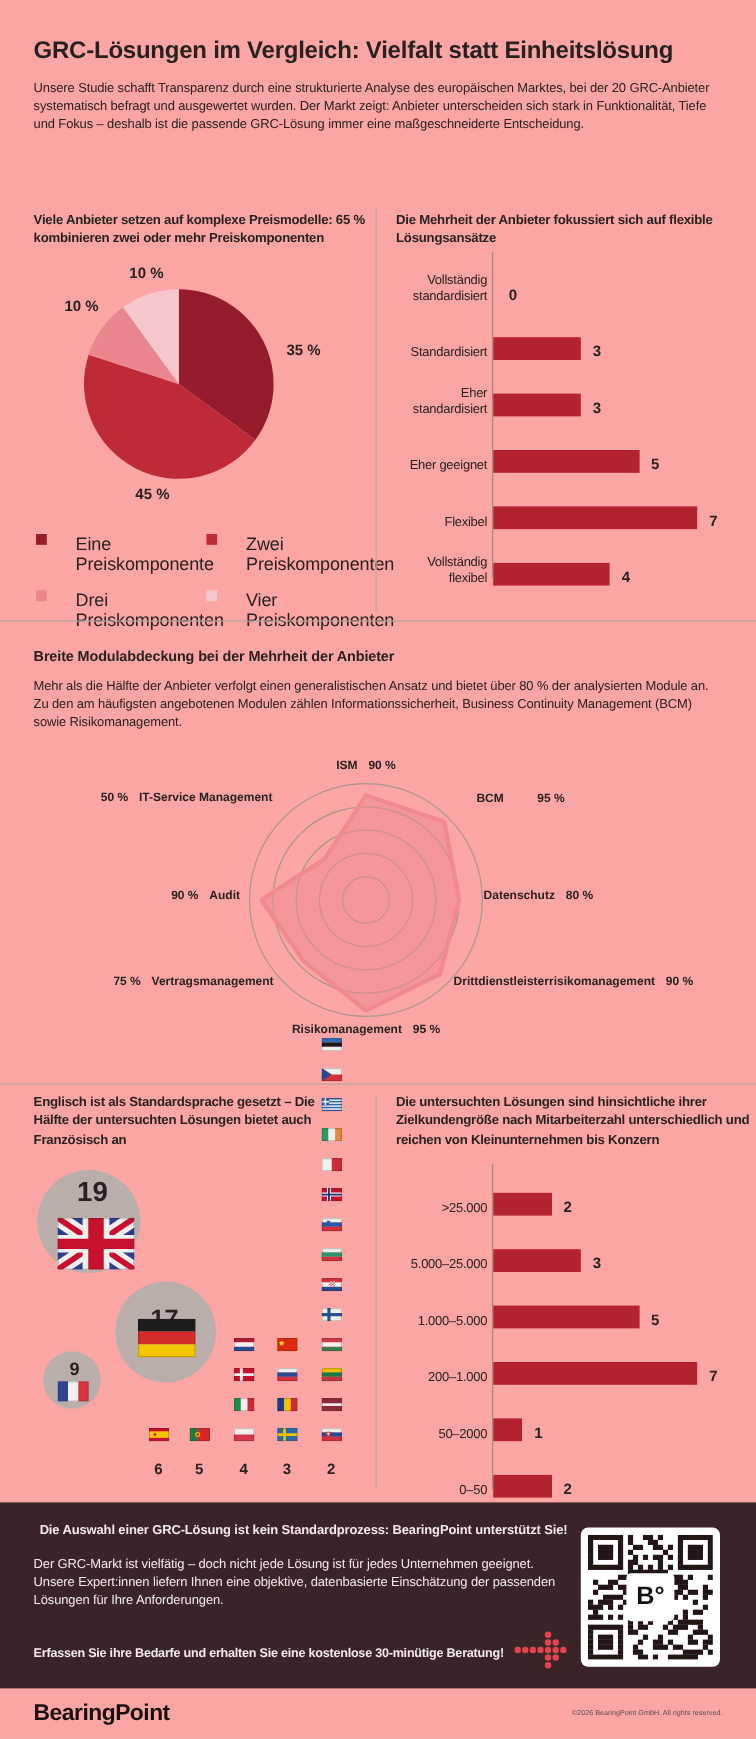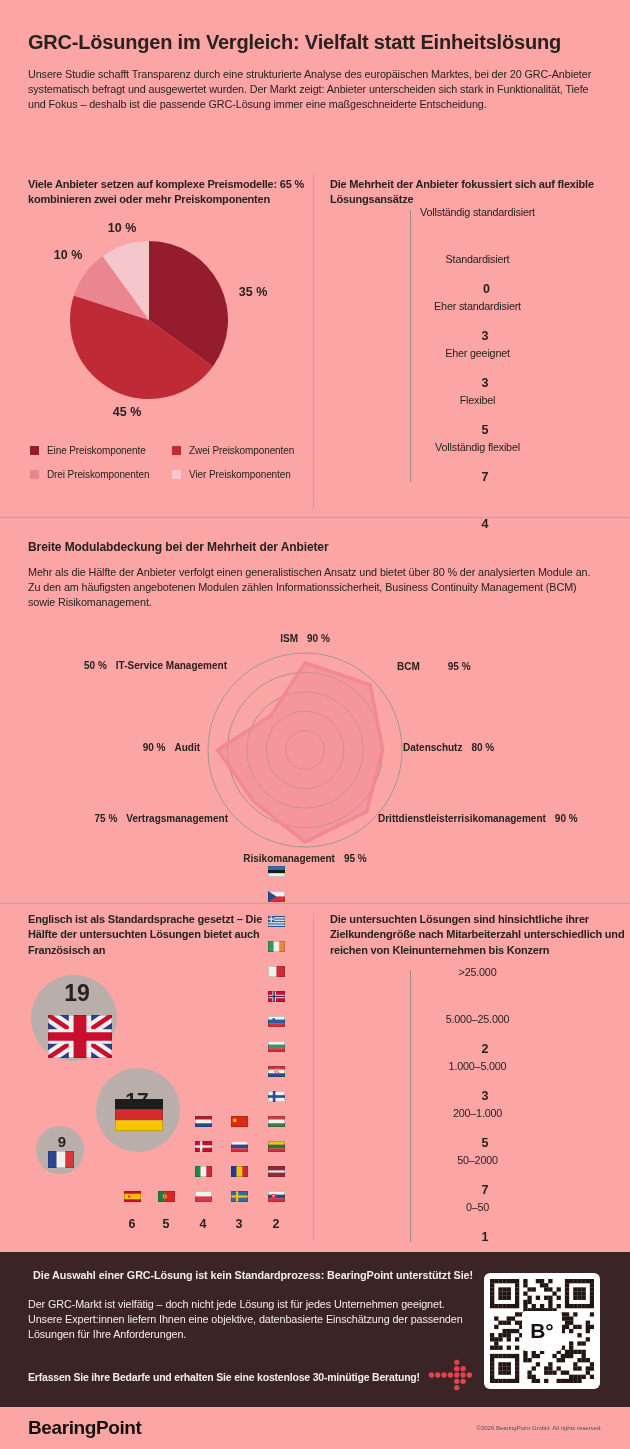--- a/index.html
+++ b/index.html
@@ -24,29 +24,29 @@
   .col-right { position:absolute; left:314px; top:0; width:316px; height:100%; }
   .col-left  h2.sec { margin:9px 0 0 28px; width:285px; }
   .col-right h2.sec { margin:9px 0 0 16px; width:296px; }
   #langs-title { width:252px; }
 
   
   .pie-area { position:absolute; left:0; top:47px; width:313px; height:225px; }
   .pie-area svg { position:absolute; left:49px; top:5px; }
   .pie-label { position:absolute; transform:translate(-50%,-50%); font-size:12.5px; font-weight:bold; white-space:nowrap; }
   .legend { position:absolute; left:30px; top:277px; display:grid; grid-template-columns:142px auto; row-gap:13px; }
-  .legend-item { display:flex; align-items:center; gap:8px; font-size:10px; letter-spacing:-0.1px; }
+  .legend-item { display:flex; align-items:flex-start; gap:24px; font-size:15px; letter-spacing:-0.1px; }
   .legend-item .sw { width:9px; height:9px; flex:0 0 9px; }
 
   
   .hbar { position:absolute; left:16px; width:300px; }
   #flex-chart { top:38px; }
   #size-chart { top:63px; }
   .hbar .axis { position:absolute; left:80px; top:4px; width:1px; background:#978c86; }
-  .hbar .hrow { display:flex; align-items:center; height:47px;flex-direction:column; }
+  .hbar .hrow { display:flex; align-items:flex-end; height:47px; }
   .hbar .hlabel { flex:0 0 76px; text-align:right; font-size:10.8px; line-height:1.15; letter-spacing:-0.2px; margin-right:5px; }
   .hbar .hbarfill { height:19px; }
   .hbar .hval { font-size:12.5px; font-weight:bold; margin-left:10px; }
 
   
   .modules { position:absolute; top:540px; left:28px; width:576px; }
   .modules h2 { font-size:12px; font-weight:bold; letter-spacing:-0.1px; }
   .modules p { font-size:10.8px; line-height:1.4; letter-spacing:-0.1px; margin-top:11px; }
   .radar-wrap { position:absolute; top:625px; left:0; width:630px; height:272px; }
   .radar-wrap svg { position:absolute; left:0; top:0; }

